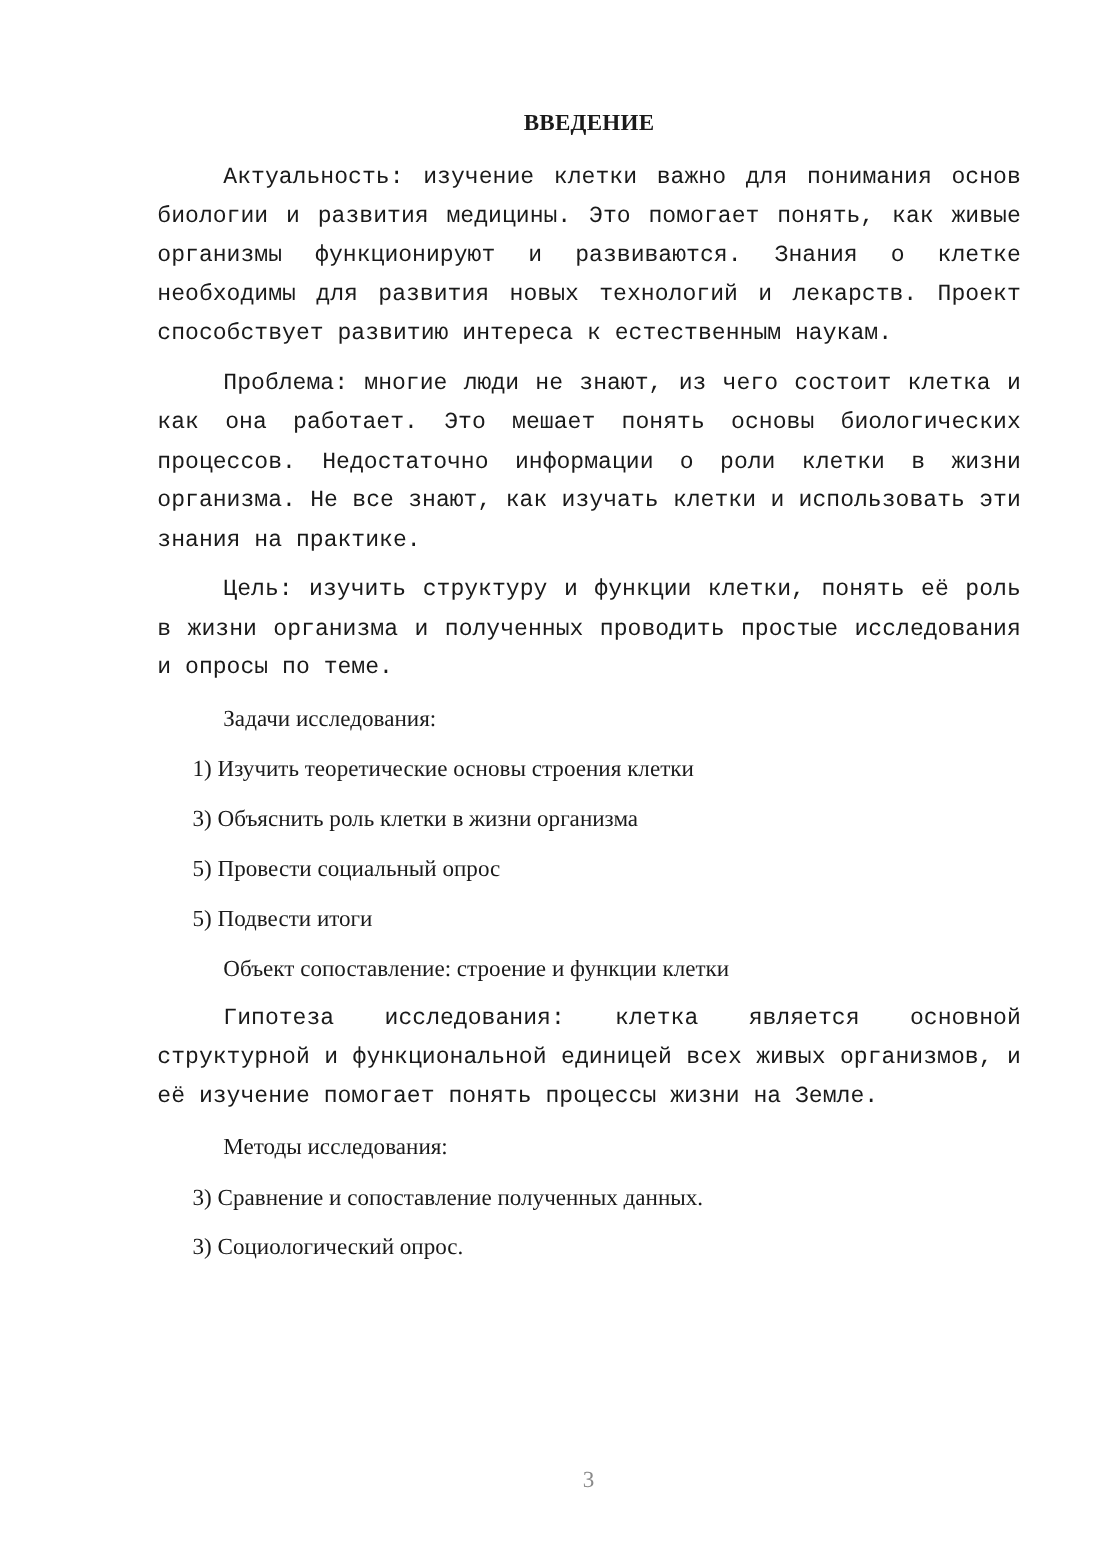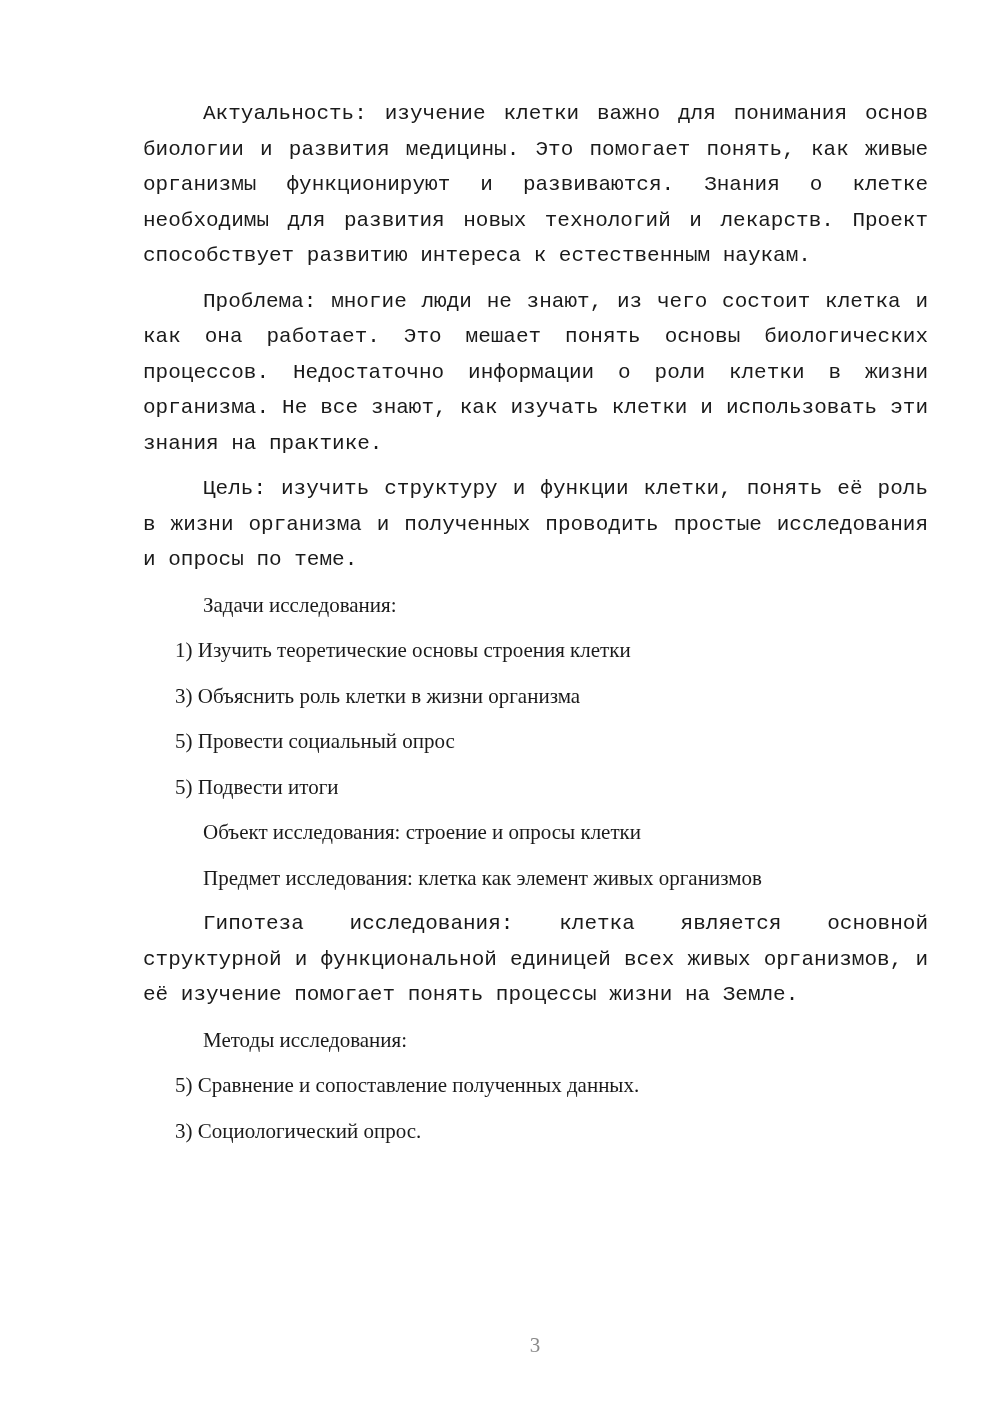--- a/index.html
+++ b/index.html
@@ -78,45 +78,45 @@
       font-size: 21px;
       color: #8a8a8a;
     }
   </style>
 </head>
 <body>
 
 <div class="page">
   <div class="content">
 
+    <div class="title">ВВЕДЕНИЕ</div>
 
     <p class="para">Актуальность: изучение клетки важно для понимания основ биологии и развития медицины. Это помогает понять, как живые организмы функционируют и развиваются. Знания о клетке необходимы для развития новых технологий и лекарств. Проект способствует развитию интереса к естественным наукам.</p>
 
     <p class="para">Проблема: многие люди не знают, из чего состоит клетка и как она работает. Это мешает понять основы биологических процессов. Недостаточно информации о роли клетки в жизни организма. Не все знают, как изучать клетки и использовать эти знания на практике.</p>
 
     <p class="para">Цель: изучить структуру и функции клетки, понять её роль в жизни организма и полученных проводить простые исследования и опросы по теме.</p>
 
     <p class="heading-line">Задачи исследования:</p>
 
     <ul class="list">
       <li class="list-item">1) Изучить теоретические основы строения клетки</li>
       <li class="list-item">3) Объяснить роль клетки в жизни организма</li>
       <li class="list-item">5) Провести социальный опрос</li>
       <li class="list-item">5) Подвести итоги</li>
     </ul>
 
-    <p class="single-line">Объект исследования: строение и опросы клетки</p>
+    <p class="single-line">Объект сопоставление: строение и функции клетки</p>
 
-    <p class="single-line">Предмет исследования: клетка как элемент живых организмов</p>
 
     <p class="para">Гипотеза исследования: клетка является основной структурной и функциональной единицей всех живых организмов, и её изучение помогает понять процессы жизни на Земле.</p>
 
     <p class="heading-line">Методы исследования:</p>
 
     <ul class="list">
-      <li class="list-item">5) Сравнение и сопоставление полученных данных.</li>
+      <li class="list-item">3) Сравнение и сопоставление полученных данных.</li>
       <li class="list-item">3) Социологический опрос.</li>
     </ul>
 
   </div>
 
   <div class="page-number">3</div>
 </div>
 
 </body></html>

